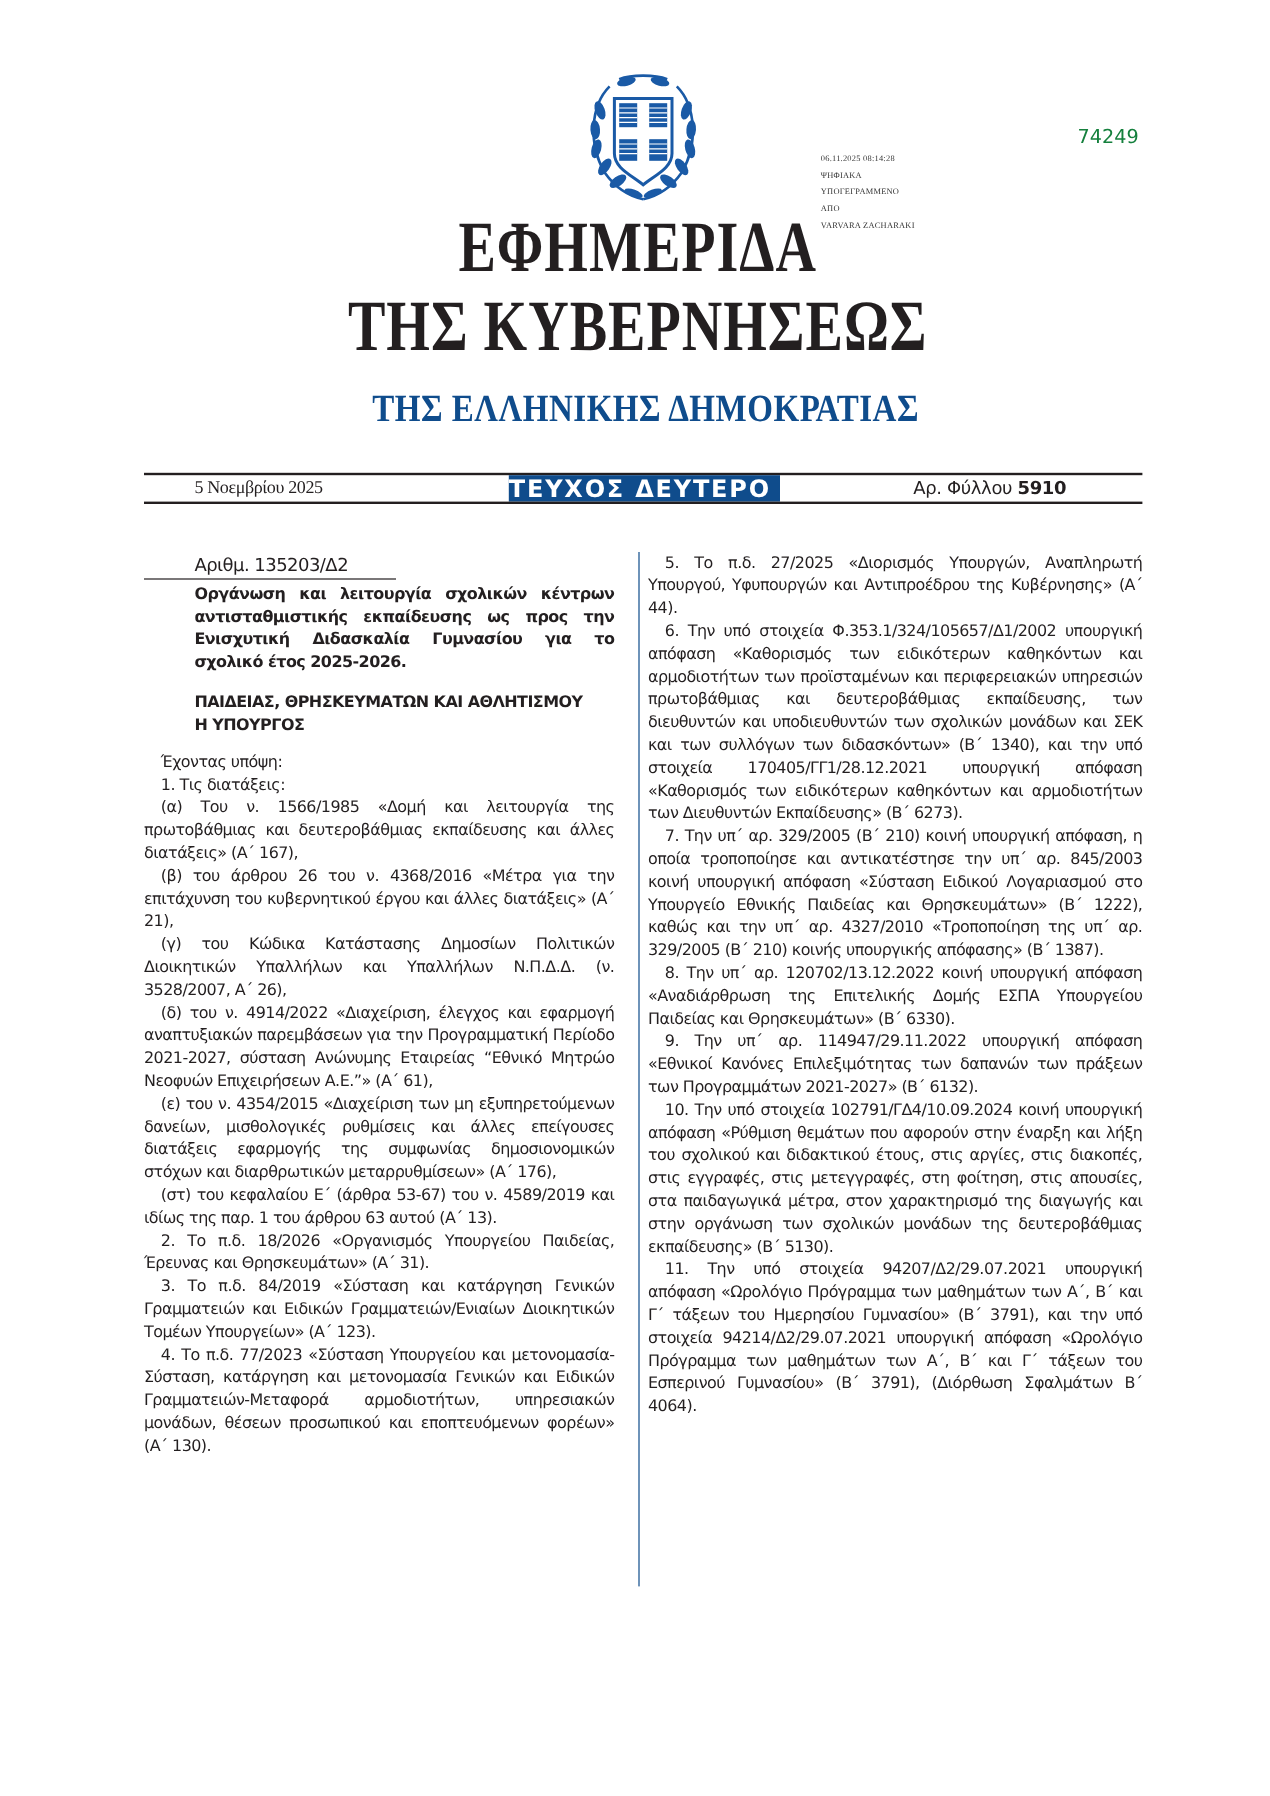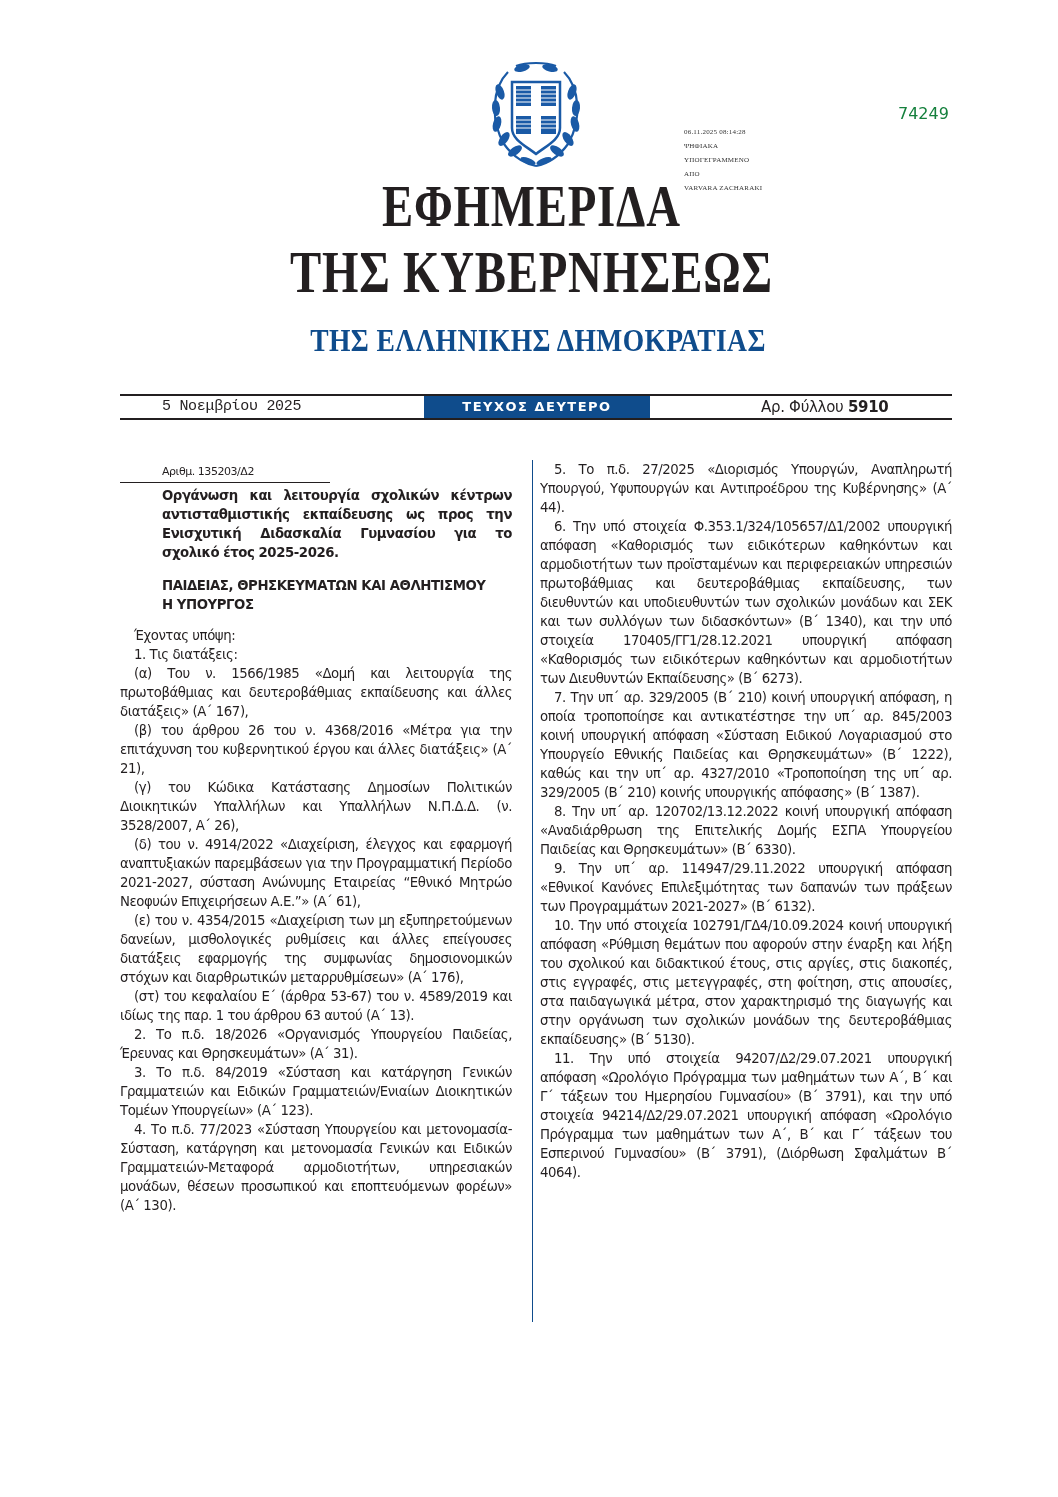--- a/index.html
+++ b/index.html
@@ -14,34 +14,34 @@
 
   .title1, .title2 { left: 0; width: 1058px; text-align: center; font-family: "Liberation Serif", serif; font-weight: bold; color: #231f20; transform: scaleX(0.78); transform-origin: 540px 0; }
   .title1 { top: 176px; font-size: 60px; line-height: 60px; letter-spacing: 1px; }
   .title2 { top: 242px; font-size: 60px; line-height: 60px; letter-spacing: 1px; }
   .subtitle { left: 0; width: 1076px; text-align: center; top: 322px; font-family: "Liberation Serif", serif; font-weight: bold; font-size: 32px; line-height: 36px; color: #0f4c8c; transform: scaleX(0.86); transform-origin: 538px 0; letter-spacing: 0.5px; }
 
   
   .rule { left: 120px; width: 832px; height: 0; border-top: 2px solid #231f20; }
   .rule.top { top: 394px; }
   .rule.bot { top: 418px; }
-  .issue-date { left: 162px; top: 397px; font-family: Liberation Mono, monospace; font-size: 15px; line-height: 20px; color: #231f20; letter-spacing: -0.3px; }
-  .issue-band { left: 424px; top: 396px; width: 226px; height: 22px; background: #0f4c8c; color: #fff; font-family: "DejaVu Sans", sans-serif; font-weight: bold; font-size: 13px; line-height: 22px; text-align: center; letter-spacing: 1.5px; }
+  .issue-date { left: 162px; top: 397px; font-family: Liberation Serif, serif; font-size: 15px; line-height: 20px; color: #231f20; letter-spacing: -0.3px; }
+  .issue-band { left: 424px; top: 396px; width: 226px; height: 22px; background: #0f4c8c; color: #fff; font-family: "DejaVu Sans", sans-serif; font-weight: bold; font-size: 20px; line-height: 22px; text-align: left; letter-spacing: 1.5px; }
   .issue-sheet { left: 761px; top: 397px; font-family: "DejaVu Sans", sans-serif; font-size: 15px; line-height: 20px; color: #231f20; letter-spacing: -0.3px; }
   .issue-sheet b { font-weight: bold; }
 
   
   .col { font-family: "DejaVu Sans", sans-serif; font-size: 13.3px; line-height: 19px; color: #231f20; letter-spacing: -0.45px; }
   .col p { margin: 0; text-align: justify; text-indent: 14px; }
   .col-left { left: 120px; top: 462px; width: 392px; }
   .col-right { left: 540px; top: 460px; width: 412px; }
   .divider { left: 532px; top: 460px; width: 0; height: 862px; border-left: 1.5px solid #0f4c8c; }
 
   .sec-heading { font-family: "DejaVu Sans", sans-serif; font-weight: bold; font-size: 16px; color: #0f4c8c; margin: 0 0 14px 42px; letter-spacing: 0.3px; }
-  .decision-no { margin: 0 0 0 42px; font-size: 11px; line-height: 19px; }
+  .decision-no { margin: 0 0 0 42px; font-size: 15px; line-height: 19px; }
   .decision-rule { width: 210px; border-top: 1.2px solid #231f20; margin: 1px 0 3px 0; }
   .decision-title { margin: 0 0 14px 42px; font-weight: bold; text-align: justify; line-height: 19px; }
   .minister { margin: 0 0 12px 42px; font-weight: bold; line-height: 19px; }
 </style>
 </head>
 <body>
 
 <div class="abs emblem">
   <svg width="100" height="112" viewBox="0 0 100 112">
     <g fill="none" stroke="#1a5aa6" stroke-width="2.2">

